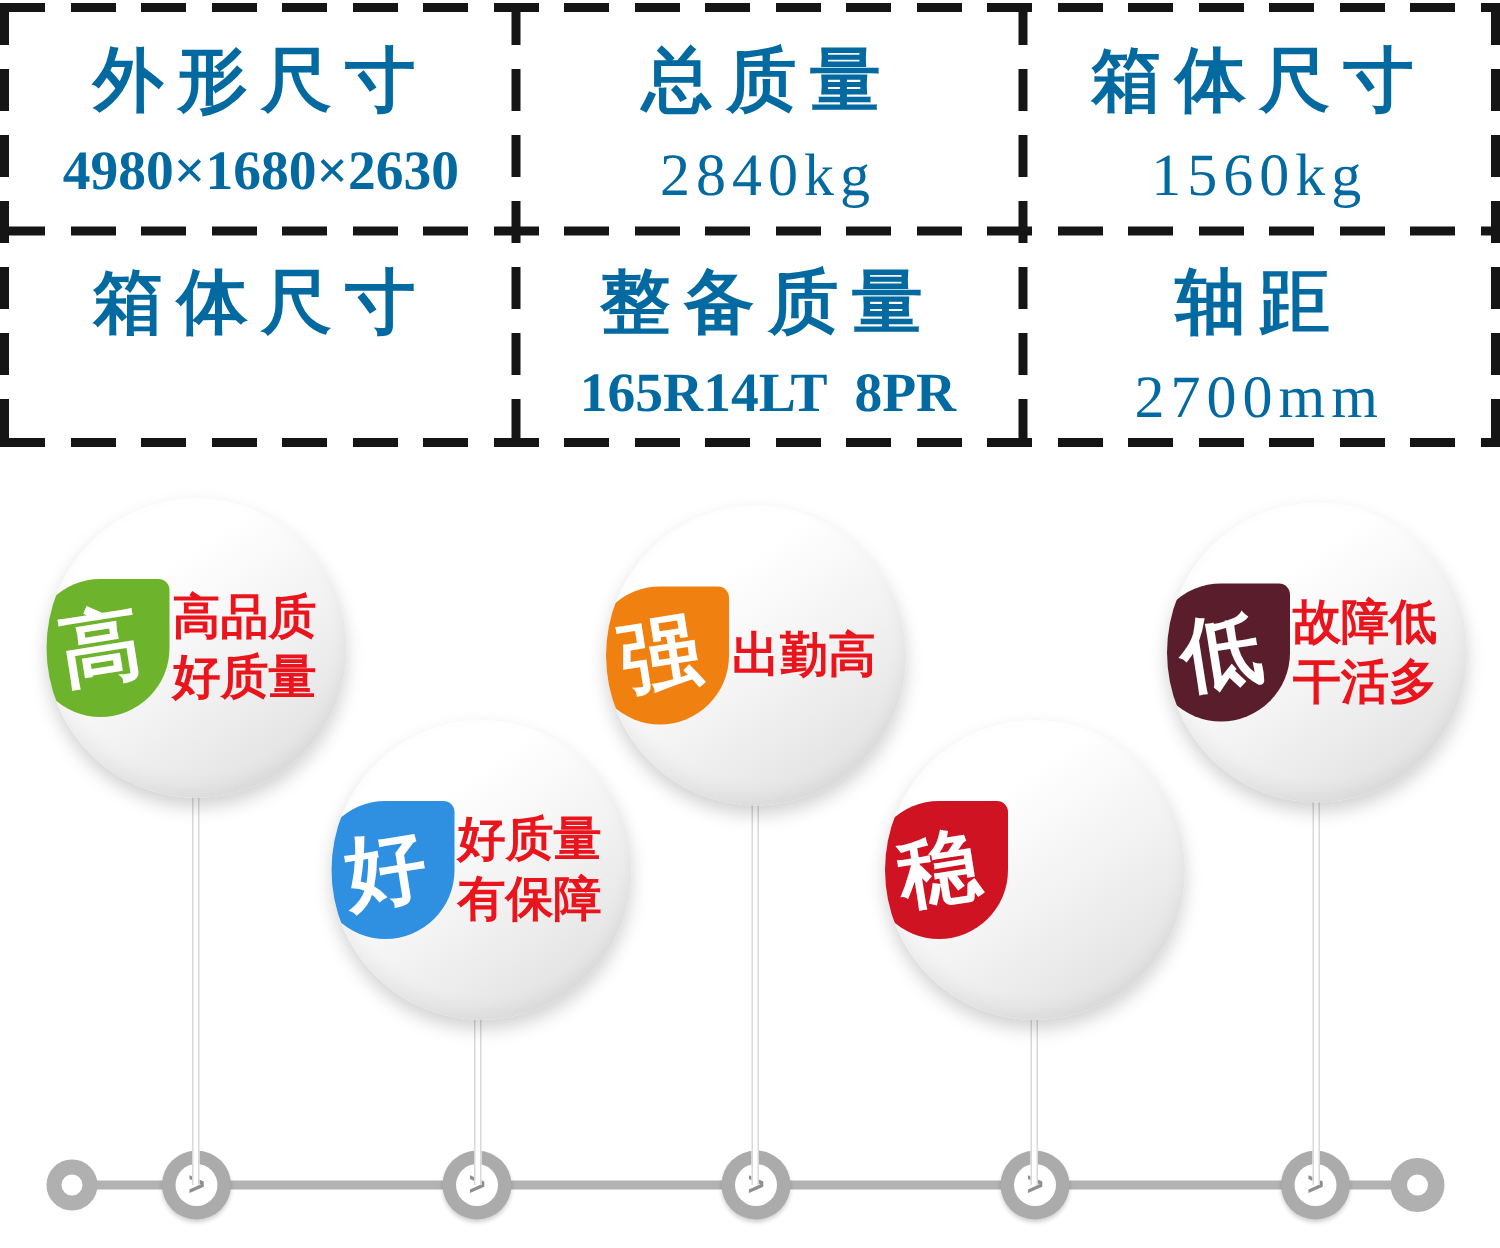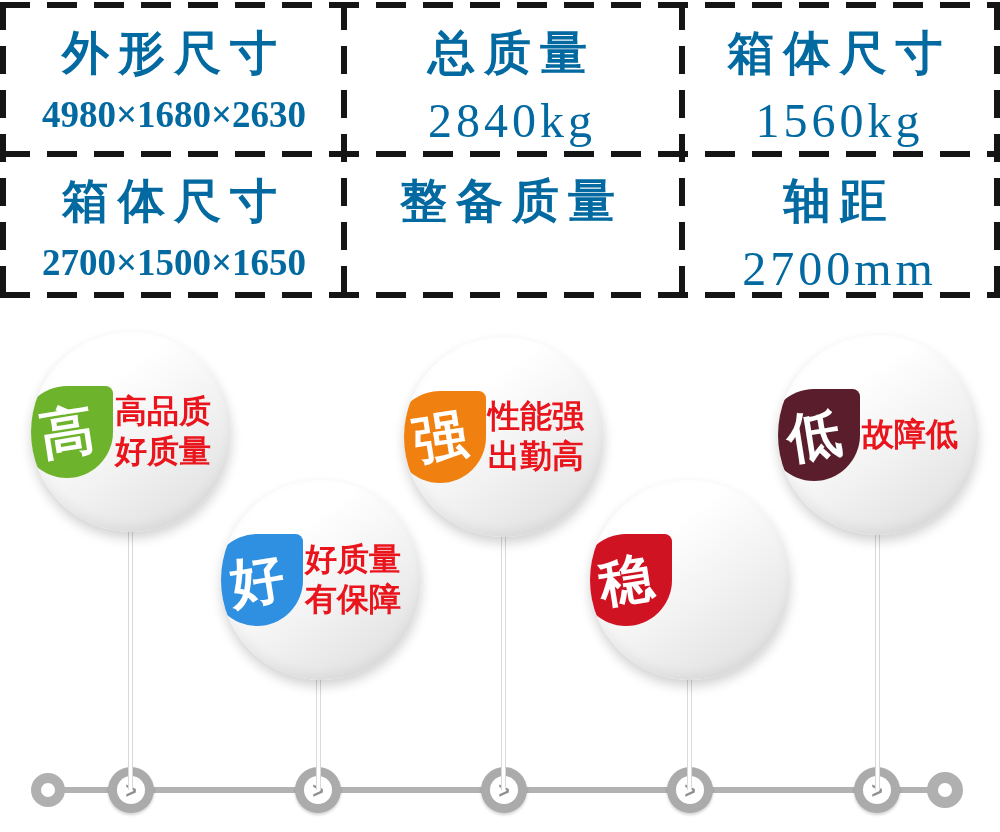--- a/index.html
+++ b/index.html
@@ -10,21 +10,21 @@
   
   .spec-grid{position:absolute;left:0;top:0;width:1000px;height:300px;}
   .hline{position:absolute;height:6px;left:0;width:1000px;
          background:repeating-linear-gradient(90deg,#151515 0 30px,transparent 30px 47px);}
   .vline{position:absolute;width:6px;top:2px;height:295px;
          background:repeating-linear-gradient(180deg,#151515 0 28px,transparent 28px 44px);}
   .cell{position:absolute;display:flex;flex-direction:column;align-items:center;
         justify-content:flex-start;color:#0369a1;text-align:center;}
   .cell-title{font-weight:700;font-size:47px;letter-spacing:9px;line-height:1.05;white-space:nowrap;}
   .cell-value{font-size:37px;font-weight:700;letter-spacing:0;margin-top:16px;white-space:pre;font-family:Liberation Serif, serif;}
-  .cell-value.light{font-weight:400;font-size:48px;letter-spacing:4px;}
+  .cell-value.light{font-weight:400;font-size:40px;letter-spacing:4px;}
   .r1{top:28px;height:120px;}
   .r2{top:176px;height:116px;}
   .c1{left:6px;width:336px;}
   .c2{left:347px;width:330px;}
   .c3{left:685px;width:309px;}
 
   
   .features{position:absolute;left:0;top:300px;width:1000px;height:532px;}
 
   .connector{position:absolute;width:3px;background:#fff;
@@ -80,24 +80,24 @@
     <div class="cell r1 c2">
       <div class="cell-title">总质量</div>
       <div class="cell-value light">2840kg</div>
     </div>
     <div class="cell r1 c3">
       <div class="cell-title">箱体尺寸</div>
       <div class="cell-value light">1560kg</div>
     </div>
     <div class="cell r2 c1">
       <div class="cell-title">箱体尺寸</div>
-      <div class="cell-value">2700×1500×1650</div>
     </div>
     <div class="cell r2 c2">
       <div class="cell-title">整备质量</div>
+      <div class="cell-value">165R14LT  8PR</div>
     </div>
     <div class="cell r2 c3">
       <div class="cell-title">轴距</div>
       <div class="cell-value light">2700mm</div>
     </div>
   </section>
 
   <section class="features">
 
     <div class="connector" style="left:128px;top:130px;height:360px"></div>
@@ -154,34 +154,34 @@
         <div>好质量</div>
         <div>有保障</div>
       </div>
     </div>
 
     <div class="bubble b3">
       <div class="badge" style="background: rgb(240, 128, 15);">
         <span class="ch">强</span>
       </div>
       <div class="bubble-text" style="color: rgb(233, 20, 28);">
-        <div>性能强</div>
         <div>出勤高</div>
       </div>
     </div>
 
     <div class="bubble b4">
       <div class="badge" style="background: rgb(207, 19, 34);">
         <span class="ch">稳</span>
       </div>
     </div>
 
     <div class="bubble b5">
       <div class="badge" style="background: rgb(90, 29, 44);">
         <span class="ch">低</span>
       </div>
       <div class="bubble-text" style="color: rgb(233, 20, 28);">
         <div>故障低</div>
+        <div>干活多</div>
       </div>
     </div>
 
   </section>
 </div>
 
 </body></html>

